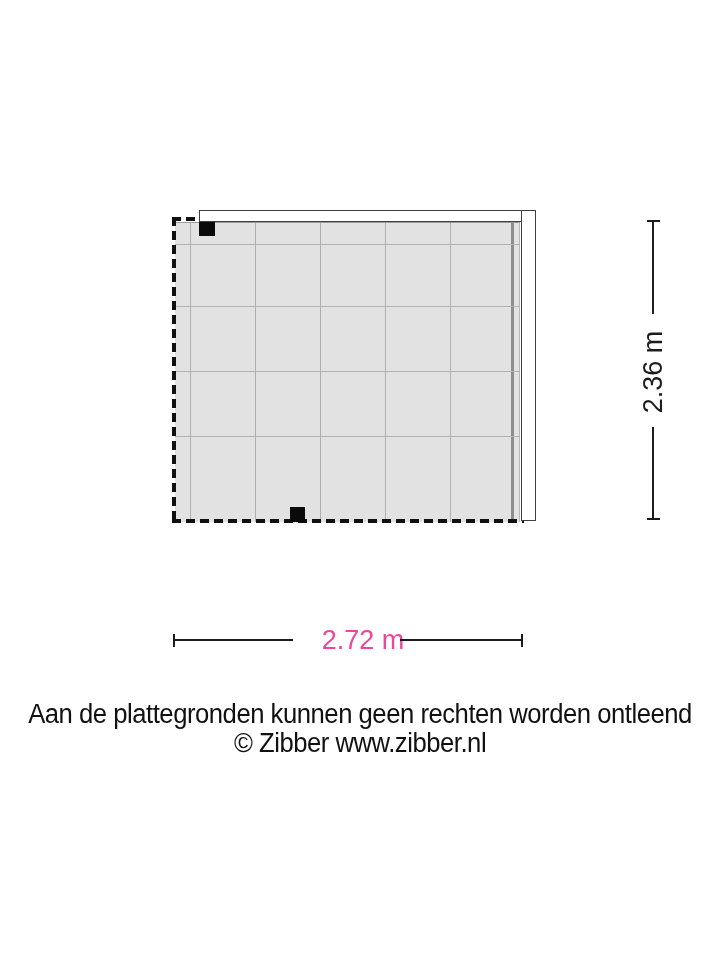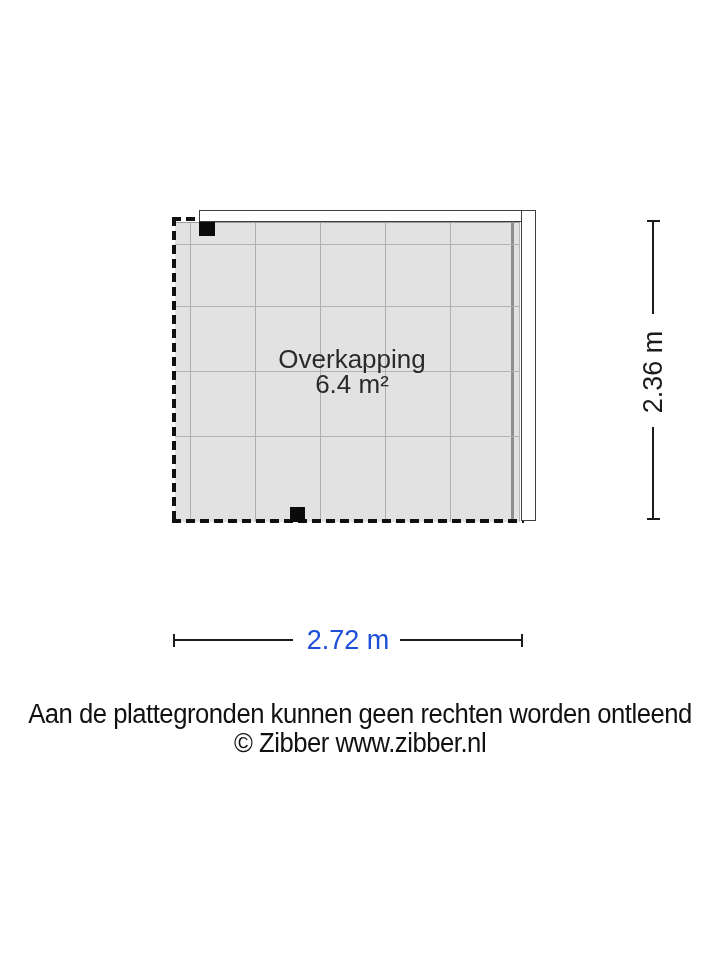--- a/index.html
+++ b/index.html
@@ -71,23 +71,23 @@
 
   
   .dim-h { position: absolute; left: 173px; top: 640px; width: 350px; height: 0; }
   .dim-h .cap { position: absolute; top: -6px; width: 2px; height: 13px; background: #1c1c1c; }
   .dim-h .cap-l { left: 0; }
   .dim-h .cap-r { right: 0; }
   .dim-h .seg { position: absolute; top: -1px; height: 2px; background: #1c1c1c; }
   .dim-h .seg-l { left: 1px; width: 119px; }
   .dim-h .seg-r { right: 1px; width: 122px; }
   .dim-h .lbl {
-    position: absolute; left: 175px; top: 0;
+    position: absolute; left: 190px; top: 0;
     transform: translate(-50%, -50%);
-    font-size: 27px; color: #1d4ed8; white-space: nowrap;
+    font-size: 27px; color: #ec4899; white-space: nowrap;
   }
 
   
   .footer {
     position: absolute; left: 0; top: 700px; width: 720px;
     text-align: center; font-size: 27px; line-height: 28.5px;
     color: #111111; letter-spacing: -0.5px;
     transform: scaleX(0.95); transform-origin: 50% 50%;
   }
 </style>
@@ -112,24 +112,20 @@
   <div class="dash dash-left"></div>
   <div class="dash dash-bottom"></div>
   <div class="dash dash-top-short"></div>
 
   <div class="wall wall-top"></div>
   <div class="wall wall-right"></div>
 
   <div class="post post-topleft"></div>
   <div class="post post-bottom"></div>
 
-  <div class="room-label">
-    <div>Overkapping</div>
-    <div>6.4 m²</div>
-  </div>
 
   <div class="dim-v">
     <div class="cap cap-t"></div>
     <div class="seg seg-t"></div>
     <div class="lbl">2.36 m</div>
     <div class="seg seg-b"></div>
     <div class="cap cap-b"></div>
   </div>
 
   <div class="dim-h">

